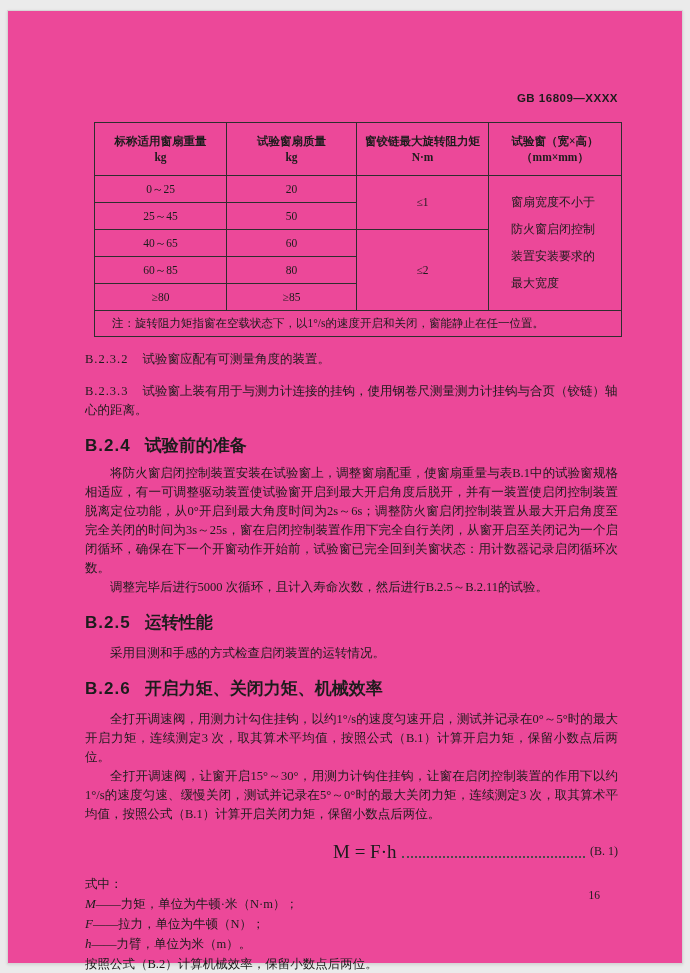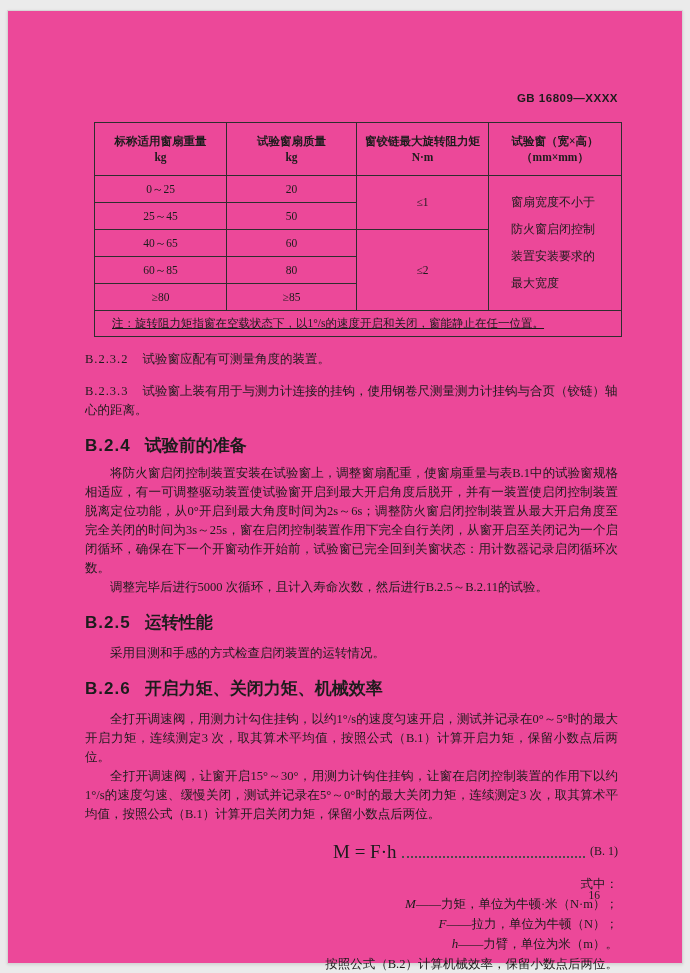--- a/index.html
+++ b/index.html
@@ -58,21 +58,20 @@
     text-align:left !important;
     padding:0 22px !important;
     line-height:27px !important;
     font-size:12px;
   }
   td.note-cell {
     text-align:left !important;
     height:25px;
     padding-left:17px !important;
     font-size:11.5px;
-    text-decoration:underline;
   }
   .unit-line { font-weight:bold; }
   
   .clause { margin-top:13px; }
   .clause-label { letter-spacing:1px; margin-right:14px;text-align:right; }
   .clause-head {
     font-weight:bold;
     font-family:"Liberation Sans","DejaVu Sans",sans-serif;
     font-size:17px;
     margin-top:16px;
@@ -101,21 +100,21 @@
     font-size:19px;
     white-space:nowrap;
   }
   .eq-dots {
     flex:1;
     border-bottom:2px dotted #4a4a4a;
     height:12px;
     margin:0 5px;
   }
   .eq-num { font-size:12px; white-space:nowrap; }
-  .defs { margin-top:10px;text-align:right; }
+  .defs { margin-top:10px; }
   .def-line { line-height:20px; }
   .sym { font-style:italic; font-size:13px; }
   .page-num {
     position:absolute;
     right:82px;
     bottom:62px;
     font-size:11.5px;
   }
 </style>
 </head>

